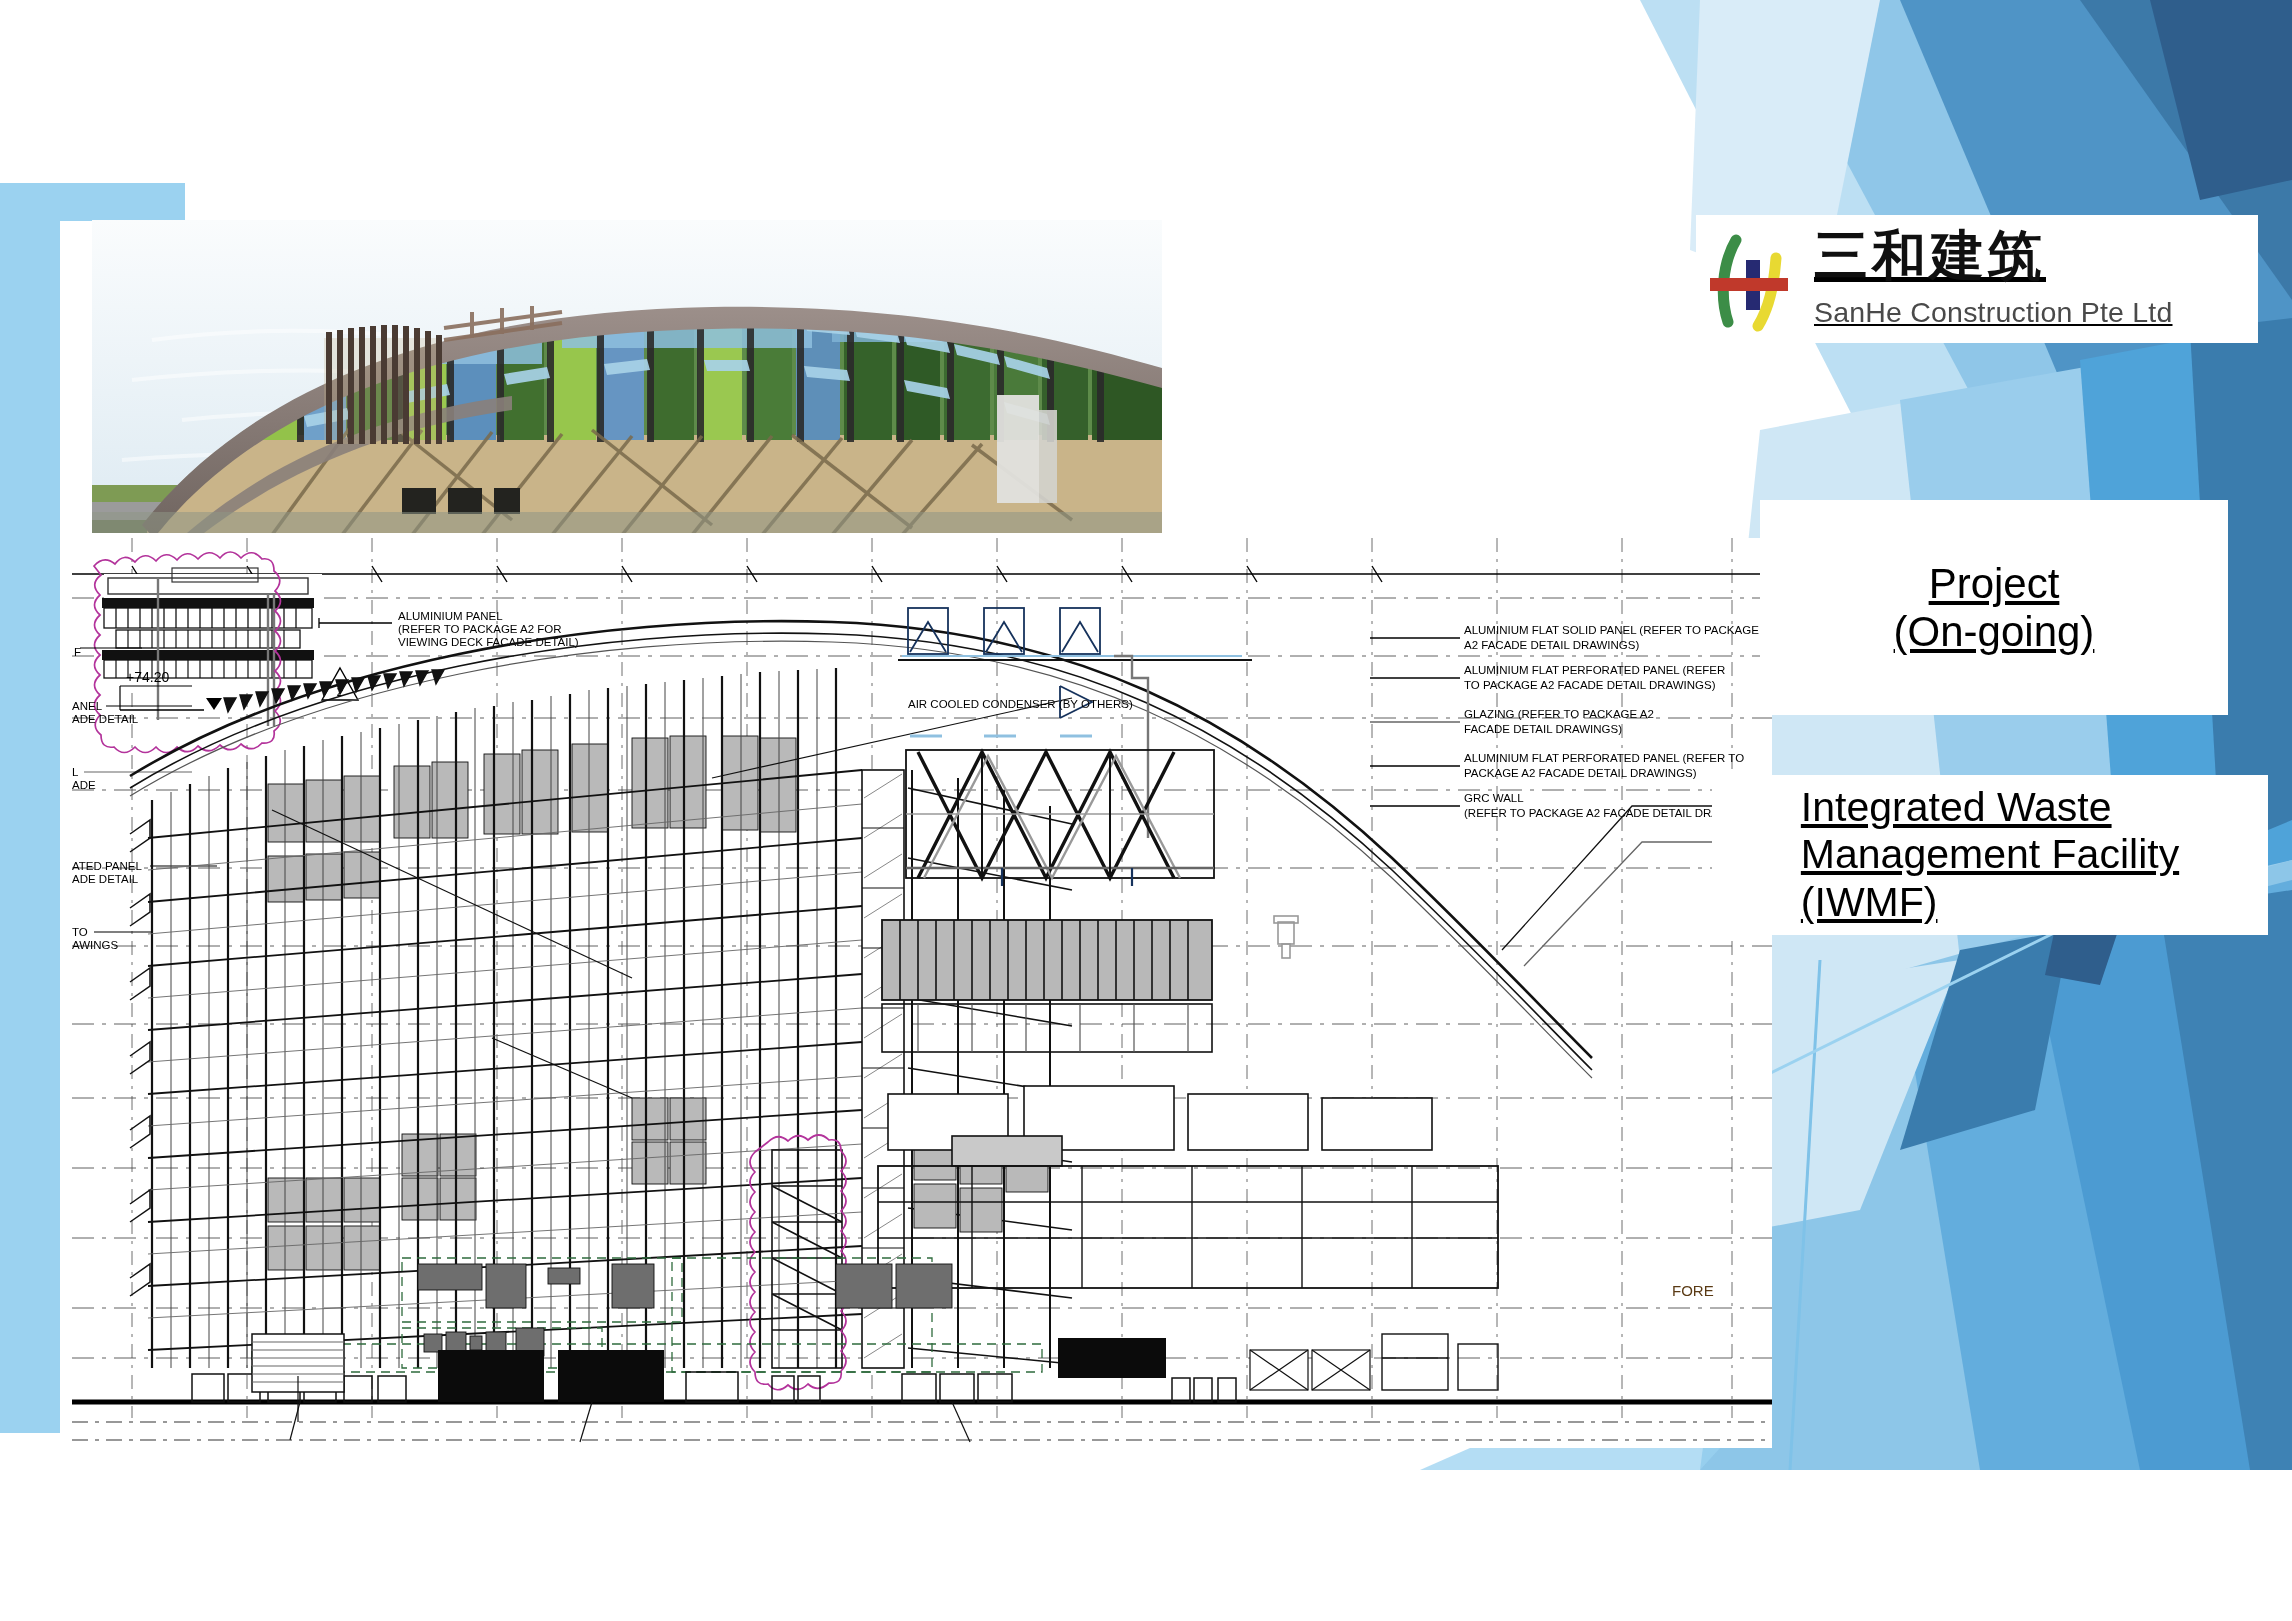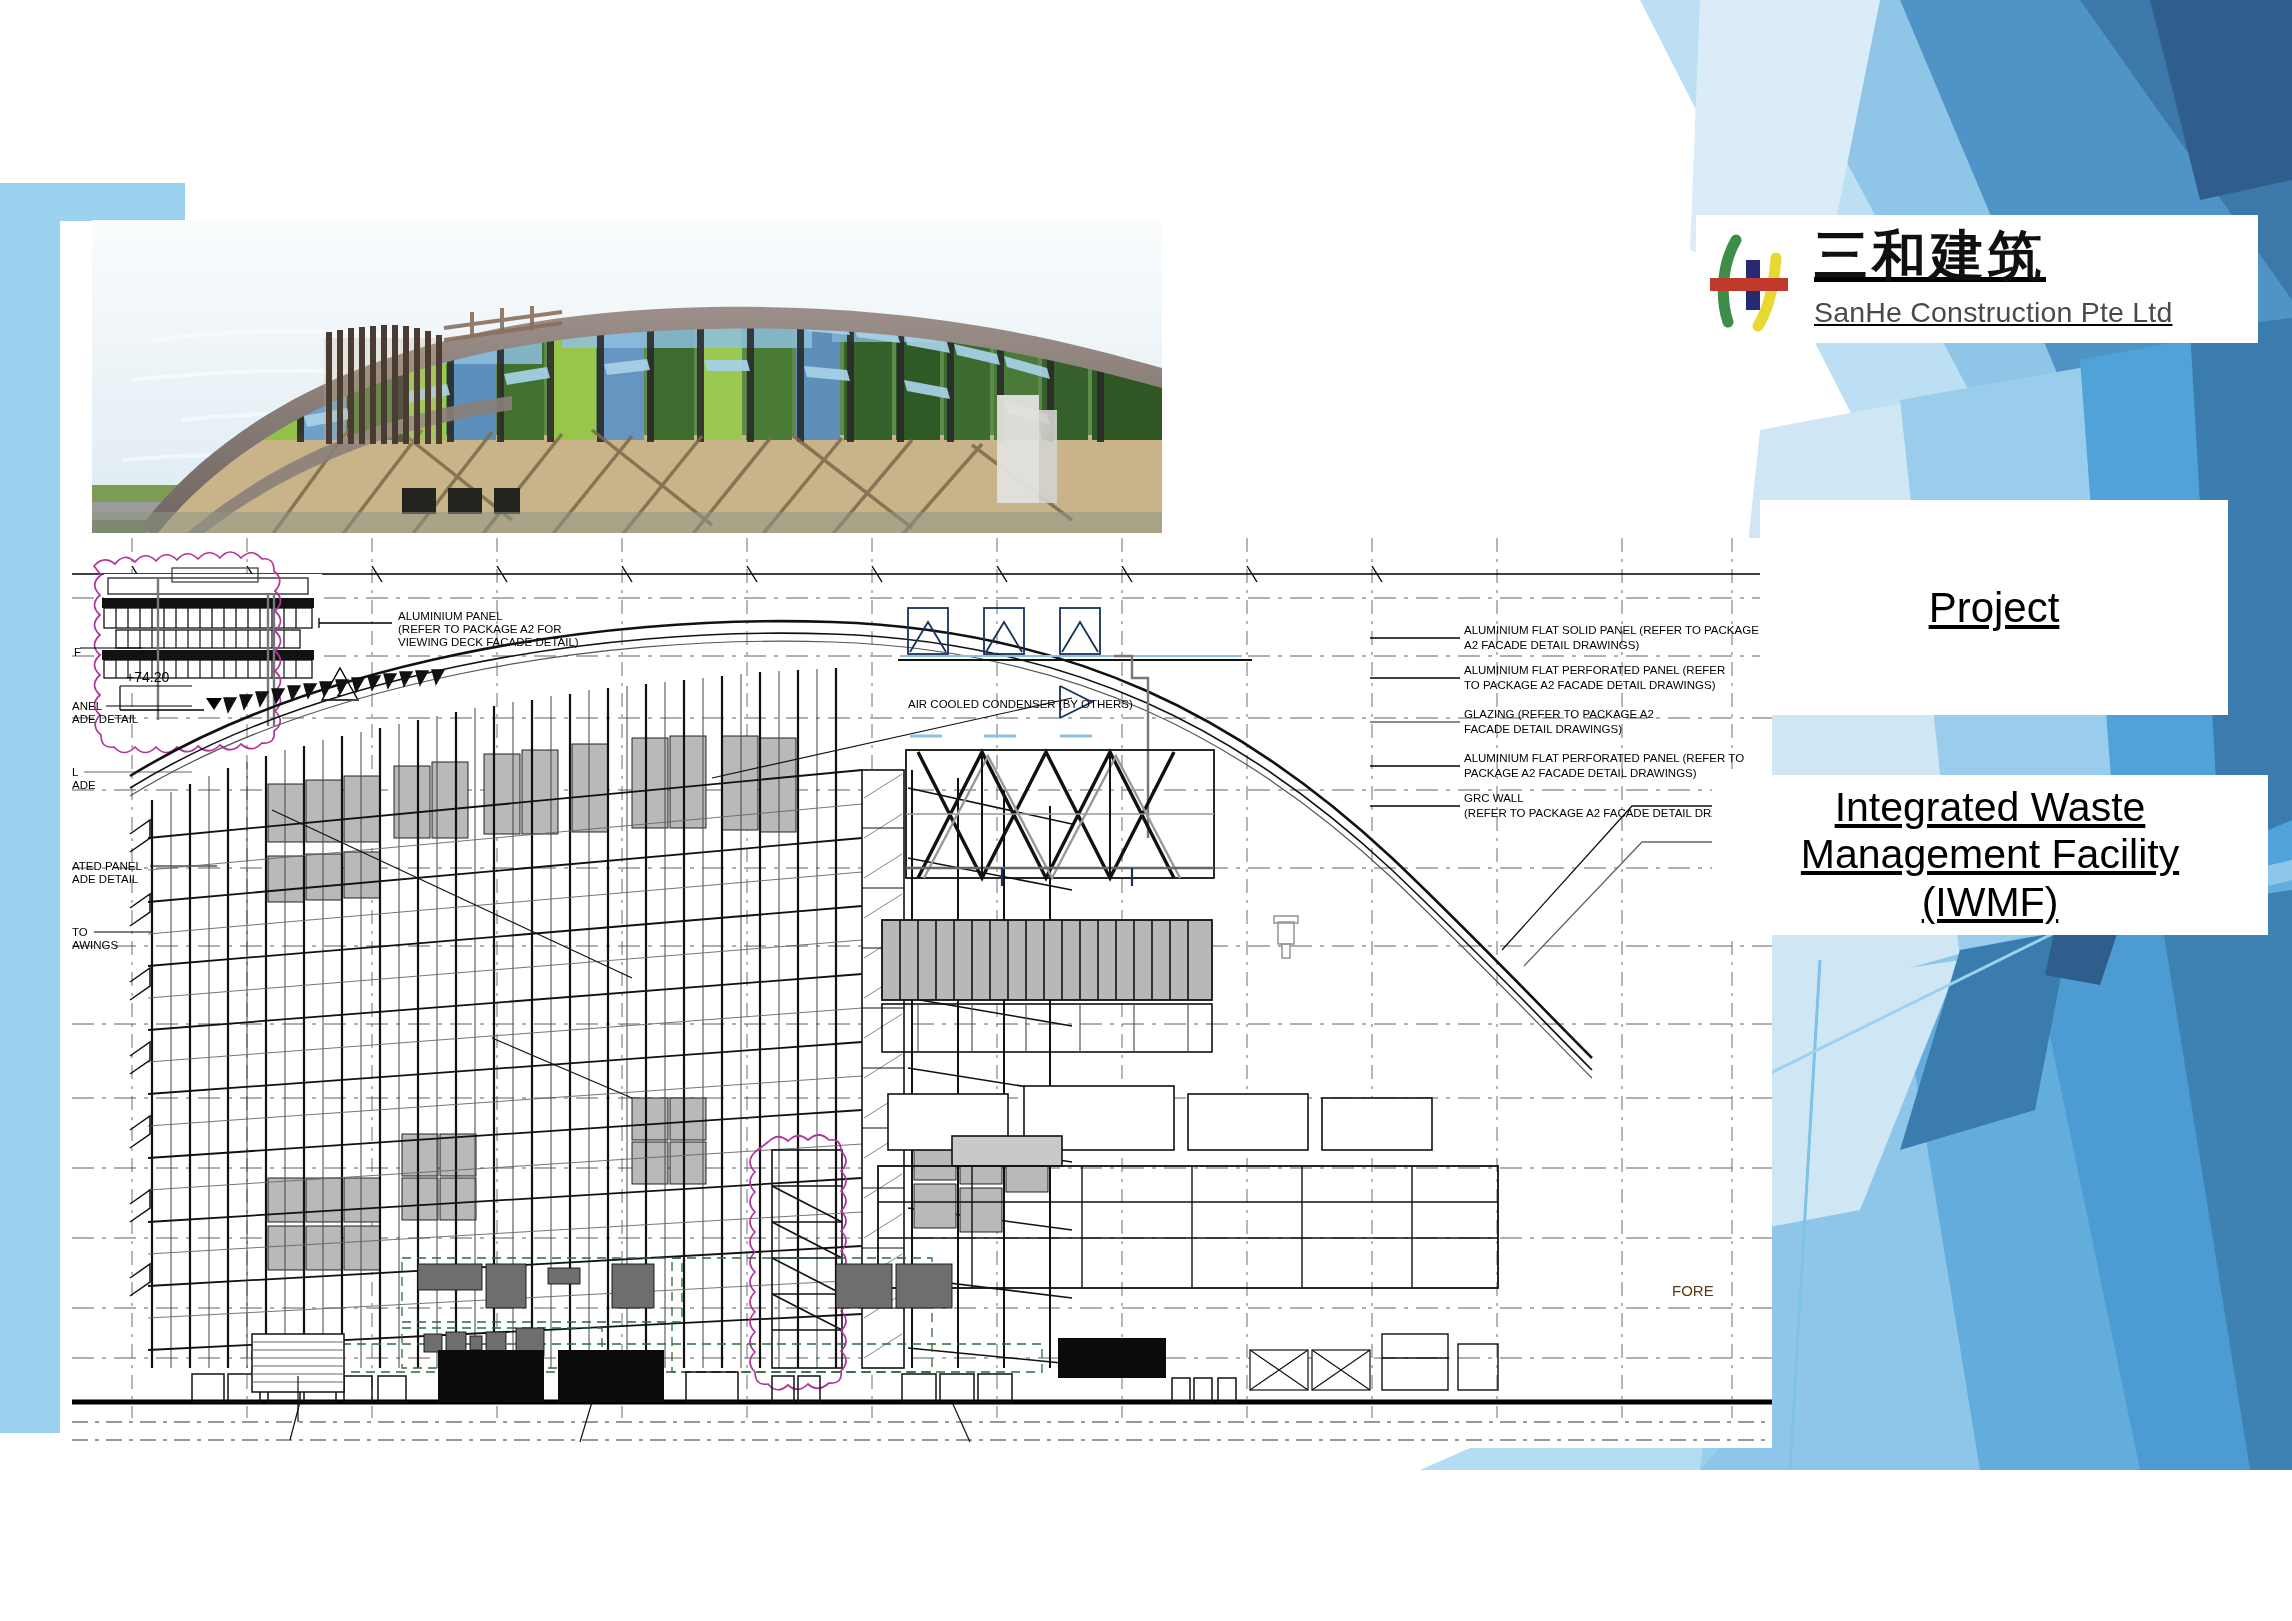--- a/index.html
+++ b/index.html
@@ -42,21 +42,21 @@
   .logo-en{font-size:28.5px;line-height:1.25;color:#4a4a4a;white-space:nowrap;
            letter-spacing:.2px;margin-top:12px;}
 
   .title-card{left:1760px;top:500px;width:468px;height:215px;
               display:flex;align-items:center;justify-content:center;}
   .title-card .t{font-size:42px;line-height:1.12;color:#000;text-align:center;
                  font-weight:400;}
 
   .sub-card{left:1712px;top:775px;width:556px;height:160px;
             display:flex;align-items:center;justify-content:center;}
-  .sub-card .s{font-size:41px;line-height:1.16;color:#000;text-align:center;
+  .sub-card .s{font-size:41px;line-height:1.16;color:#000;text-align:left;
                font-weight:400;}
 
   .nowrap{white-space:nowrap;}
 </style>
 </head>
 <body>
 
 <div class="slide">
 
   <div class="facets">
@@ -919,20 +919,21 @@
     </div>
     <div class="logo-txt">
       <div class="logo-cn">三和建筑</div>
       <div class="logo-en">SanHe Construction Pte Ltd</div>
     </div>
   </div>
 
   <div class="card title-card">
     <div class="t">
       <div class="nowrap">Project</div>
+      <div class="nowrap">(On-going)</div>
     </div>
   </div>
 
   <div class="card sub-card">
     <div class="s">
       <div class="nowrap">Integrated Waste</div>
       <div class="nowrap">Management Facility</div>
       <div class="nowrap">(IWMF)</div>
     </div>
   </div>

